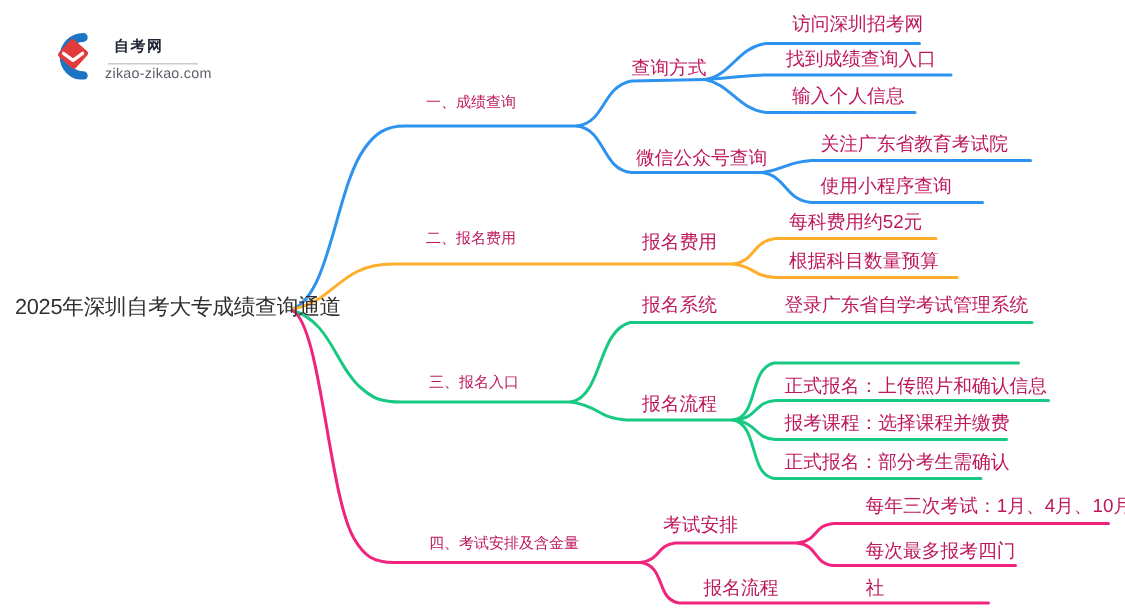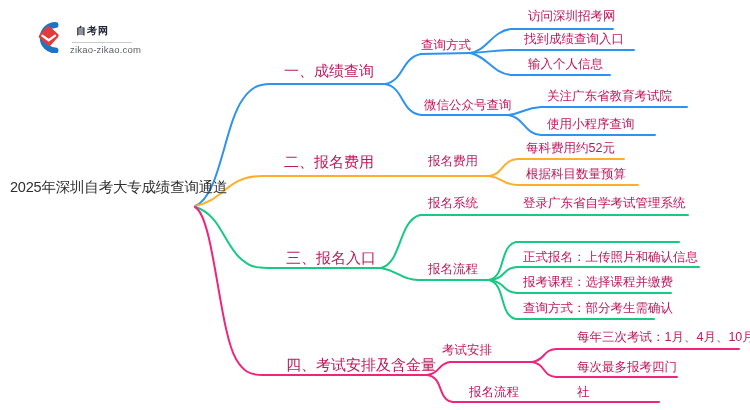--- a/index.html
+++ b/index.html
@@ -12,21 +12,21 @@
     color:#333333;
   }
   #connectors{position:absolute;left:0;top:0;}
   .lbl{
     position:absolute;
     white-space:nowrap;
     font-size:12.5px;
     line-height:1.1;
     color:#be185d;
   }
-  .lbl.main{font-size:15px;}
+  .lbl.main{font-size:10px;}
   .lbl.root{font-size:14.5px;color:#2f2f2f;letter-spacing:-0.2px;}
   .logo{position:absolute;left:30px;top:16px;width:120px;height:40px;}
   .logo-icon{position:absolute;left:0;top:3px;width:34px;height:34px;}
   .brand-name{
     position:absolute;left:46px;top:8px;
     font-size:10px;font-weight:bold;color:#1d2433;letter-spacing:1px;
   }
   .brand-divider{
     position:absolute;left:42px;top:26px;width:60px;height:0;
     border-top:1px solid #c9ccd1;
@@ -83,21 +83,21 @@
     <svg class="logo-icon" viewBox="0 0 40 40">
       <path d="M30,7 A15,15 0 1 0 30,37" fill="none" stroke="#1B74C4" stroke-width="7" stroke-linecap="round"></path>
       <rect x="13" y="11" width="18" height="18" rx="2.5" transform="rotate(42 22 20)" fill="#E23B3B"></rect>
       <path d="M14.5,19.5 L22,25 L29.5,19.5" stroke="#ffffff" stroke-width="2.6" fill="none" stroke-linecap="round" stroke-linejoin="round"></path>
     </svg>
     <div class="brand-name">自考网</div>
     <div class="brand-divider"></div>
     <div class="brand-domain">zikao-zikao.com</div>
   </div>
 
-  <div class="lbl root" style="left:10px;top:180px;">2025年深圳自考大专成绩查询通道</div>
+  <div class="lbl root" style="left:10px;top:198px;">2025年深圳自考大专成绩查询通道</div>
 
   <div class="lbl main" style="left:284px;top:63px;">一、成绩查询</div>
   <div class="lbl" style="left:421px;top:39px;">查询方式</div>
   <div class="lbl" style="left:528px;top:10px;">访问深圳招考网</div>
   <div class="lbl" style="left:524px;top:33px;">找到成绩查询入口</div>
   <div class="lbl" style="left:528px;top:58px;">输入个人信息</div>
   <div class="lbl" style="left:424px;top:99px;">微信公众号查询</div>
   <div class="lbl" style="left:547px;top:90px;">关注广东省教育考试院</div>
   <div class="lbl" style="left:547px;top:118px;">使用小程序查询</div>
 
@@ -105,21 +105,21 @@
   <div class="lbl" style="left:428px;top:155px;">报名费用</div>
   <div class="lbl" style="left:526px;top:142px;">每科费用约52元</div>
   <div class="lbl" style="left:526px;top:168px;">根据科目数量预算</div>
 
   <div class="lbl main" style="left:286px;top:250px;">三、报名入口</div>
   <div class="lbl" style="left:428px;top:197px;">报名系统</div>
   <div class="lbl" style="left:523px;top:197px;">登录广东省自学考试管理系统</div>
   <div class="lbl" style="left:428px;top:263px;">报名流程</div>
   <div class="lbl" style="left:523px;top:251px;">正式报名：上传照片和确认信息</div>
   <div class="lbl" style="left:523px;top:276px;">报考课程：选择课程并缴费</div>
-  <div class="lbl" style="left:523px;top:302px;">查询方式：部分考生需确认</div>
+  <div class="lbl" style="left:523px;top:302px;">正式报名：部分考生需确认</div>
 
   <div class="lbl main" style="left:286px;top:357px;">四、考试安排及含金量</div>
   <div class="lbl" style="left:442px;top:344px;">考试安排</div>
   <div class="lbl" style="left:577px;top:331px;">每年三次考试：1月、4月、10月</div>
   <div class="lbl" style="left:577px;top:361px;">每次最多报考四门</div>
   <div class="lbl" style="left:469px;top:386px;">报名流程</div>
   <div class="lbl" style="left:577px;top:386px;">社</div>
 
 </div>
 

